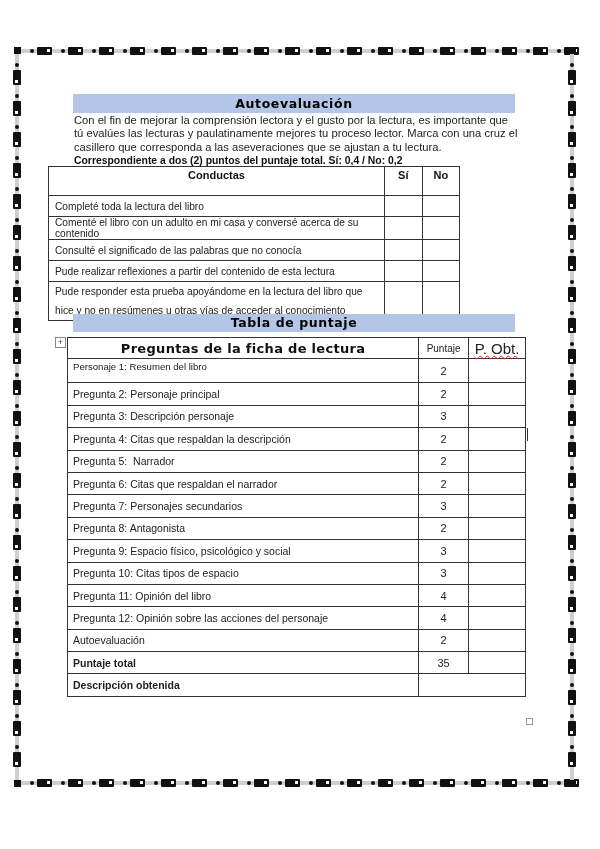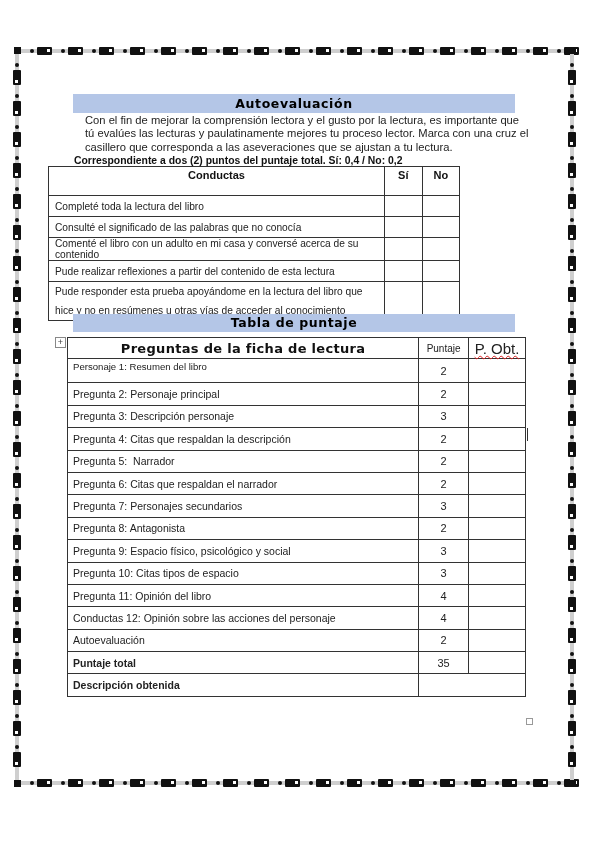--- a/index.html
+++ b/index.html
@@ -21,21 +21,21 @@
   .border-v .seg::after { content: ""; position: absolute; left: 2px; bottom: 2px; width: 3px; height: 3px; background: #fff; }
   .border-v .dot { position: absolute; left: 0px; width: 4px; height: 4px; background: #111; border-radius: 50%; }
   .corner { position: absolute; width: 7px; height: 7px; background: #111; }
 
   .heading-bar { position: absolute; background: #b4c6e7; text-align: center;
                  font-family: "DejaVu Sans", sans-serif; font-weight: bold; font-size: 12.5px;
                  letter-spacing: 0.6px; color: #000; }
   .h1-bar { left: 73px; top: 94px; width: 442px; height: 19px; line-height: 19px; }
   .h2-bar { left: 73px; top: 314px; width: 442px; height: 18px; line-height: 18px; }
 
-  .intro { position: absolute; left: 74px; top: 114px; width: 446px; font-size: 11.2px; line-height: 13.3px; color: #222; margin-left: 11px; }
+  .intro { position: absolute; left: 74px; top: 114px; width: 446px; font-size: 11.2px; line-height: 13.3px; color: #222; }
   .intro-bold { position: absolute; left: 74px; top: 155px; font-size: 10.4px; font-weight: bold; color: #111; }
 
   table { border-collapse: collapse; position: absolute; }
   td, th { border: 1px solid #333; padding: 0; }
 
   .t1 { left: 48px; top: 166px; width: 412px; font-size: 10.2px; }
   .t1 th { font-weight: bold; font-size: 11px; height: 26px; vertical-align: top; padding-top: 2px; }
   .t1 td { height: 20px; padding-left: 6px; color: #222; }
   .t1 td.blank { padding: 0; }
   .t1 .row-tall td.txt { height: 38px; line-height: 19px; }
@@ -250,26 +250,26 @@
     <th>Conductas</th>
     <th>Sí</th>
     <th>No</th>
   </tr>
   <tr>
     <td class="txt">Completé toda la lectura del libro</td>
     <td class="blank"></td>
     <td class="blank"></td>
   </tr>
   <tr>
+    <td class="txt">Comenté el libro con un adulto en mi casa y conversé acerca de su contenido</td>
+    <td class="blank"></td>
+    <td class="blank"></td>
+  </tr>
+  <tr>
     <td class="txt">Consulté el significado de las palabras que no conocía</td>
-    <td class="blank"></td>
-    <td class="blank"></td>
-  </tr>
-  <tr>
-    <td class="txt">Comenté el libro con un adulto en mi casa y conversé acerca de su contenido</td>
     <td class="blank"></td>
     <td class="blank"></td>
   </tr>
   <tr>
     <td class="txt">Pude realizar reflexiones a partir del contenido de esta lectura</td>
     <td class="blank"></td>
     <td class="blank"></td>
   </tr>
   <tr class="row-tall">
     <td class="txt">Pude responder esta prueba apoyándome en la lectura del libro que hice y no en resúmenes u otras vías de acceder al conocimiento</td>
@@ -343,21 +343,21 @@
     <td>Pregunta 10: Citas tipos de espacio</td>
     <td class="num">3</td>
     <td></td>
   </tr>
   <tr>
     <td>Pregunta 11: Opinión del libro</td>
     <td class="num">4</td>
     <td></td>
   </tr>
   <tr>
-    <td>Conductas 12: Opinión sobre las acciones del personaje</td>
+    <td>Pregunta 12: Opinión sobre las acciones del personaje</td>
     <td class="num">4</td>
     <td></td>
   </tr>
   <tr>
     <td>Autoevaluación</td>
     <td class="num">2</td>
     <td></td>
   </tr>
   <tr>
     <td class="right">Puntaje total</td>

